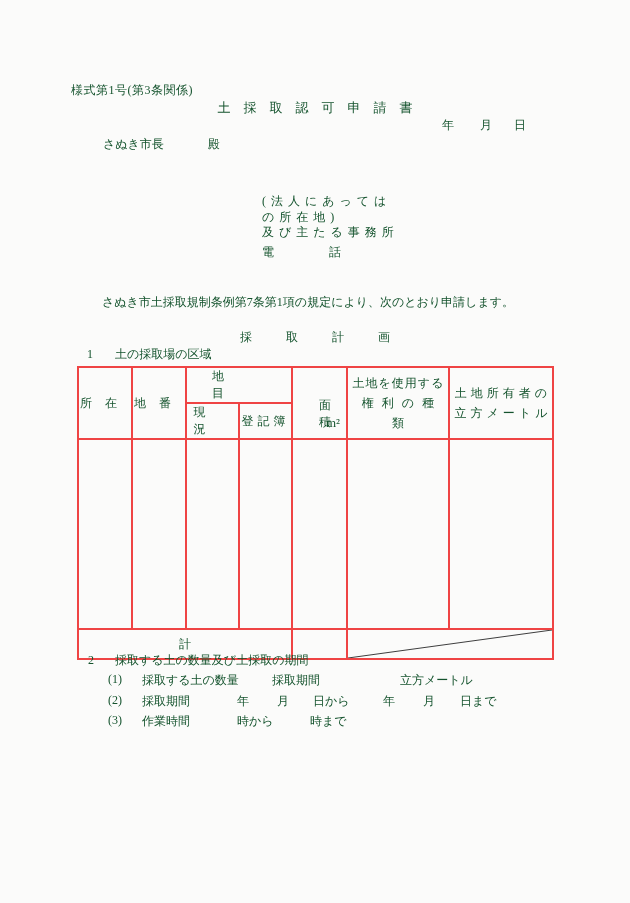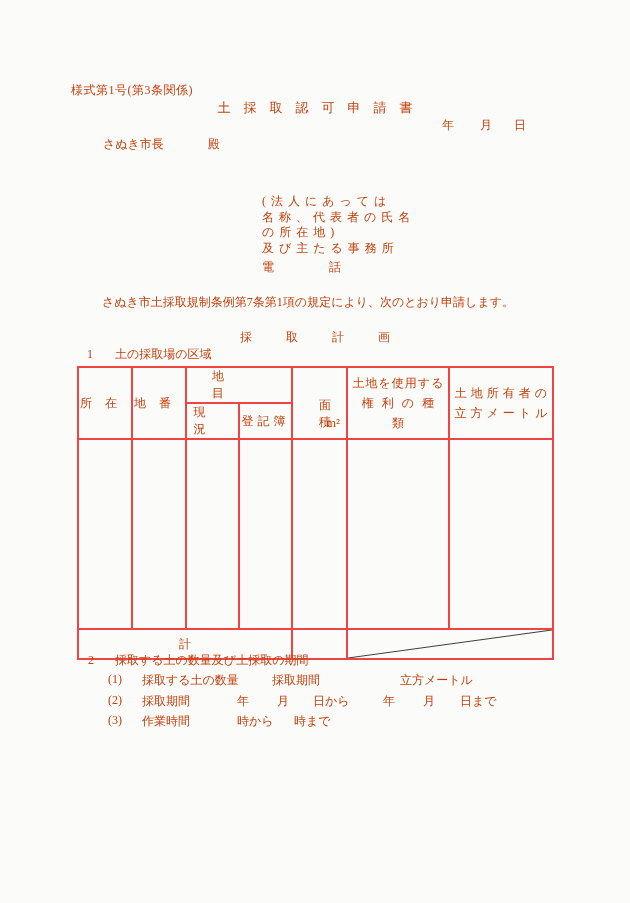--- a/index.html
+++ b/index.html
@@ -1,20 +1,20 @@
 <!DOCTYPE html>
 <html lang="ja"><head>
 <meta charset="utf-8">
 <style>
   html,body { margin:0; padding:0; background:#fbfbfa; }
   .page {
     position:relative;
     width:630px; height:903px;
     background:#fbfbfa;
-    color:#c2410c;
+    color:#14532d;
     font-family:"Liberation Serif","DejaVu Serif",serif;
     font-size:12px;
     overflow:hidden;
   }
   .abs { position:absolute; white-space:nowrap; }
 
   .form-number { left:71px; top:82px; letter-spacing:0.5px; }
   .doc-title   { left:0; right:0; top:99px; text-align:center;
                  font-size:13px; letter-spacing:13px; padding-left:13px; }
   .date-line   { left:442px; top:117px; }
@@ -78,21 +78,20 @@
     <span>年</span><span class="gap1">月</span><span class="gap2">日</span>
   </div>
 
   <div class="abs addressee">
     <span>さぬき市長</span><span class="honorific">殿</span>
   </div>
 
   <div class="abs applicant">
     <div class="corp-note">
       <div>(法人にあっては</div>
-      <div>名称、代表者の氏名</div>
       <div>の所在地)</div>
       <div>及び主たる事務所</div>
     </div>
     <div class="phone-label">電話</div>
   </div>
 
   <div class="abs statement">さぬき市土採取規制条例第7条第1項の規定により、次のとおり申請します。</div>
 
   <div class="abs plan-title">採取計画</div>
 
@@ -172,16 +171,16 @@
     <span style="left:313px">日から</span>
     <span style="left:383px">年</span>
     <span style="left:423px">月</span>
     <span style="left:460px">日まで</span>
   </div>
 
   <div class="item-row" style="top:713px">
     <span style="left:108px">(3)</span>
     <span style="left:142px">作業時間</span>
     <span style="left:237px">時から</span>
-    <span style="left:294px">時まで</span>
+    <span style="left:310px">時まで</span>
   </div>
 
 </div>
 
 </body></html>

